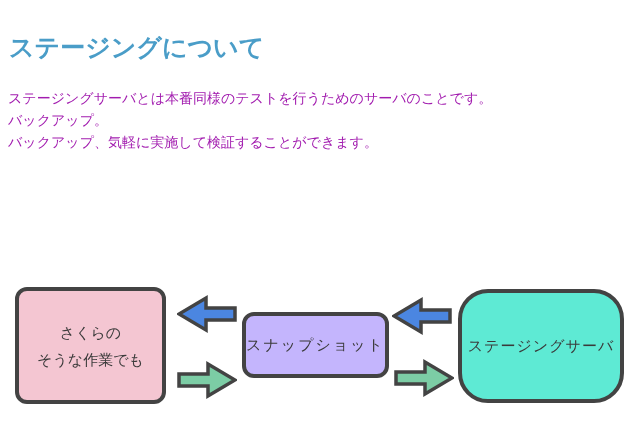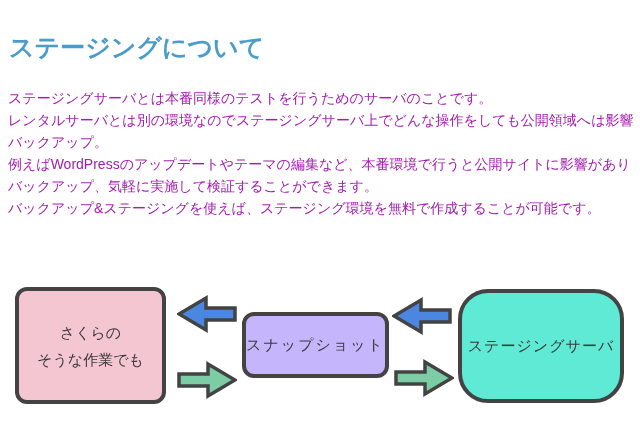--- a/index.html
+++ b/index.html
@@ -93,25 +93,22 @@
   .arrow-blue-2  { left: 392px; top: 296px; }
   .arrow-green-2 { left: 394px; top: 358px; }
 </style>
 </head>
 <body style="background-color: rgb(255, 255, 255);">
 
 <h1 class="page-title" style="color: rgb(74, 157, 200);">ステージングについて</h1>
 
 <div class="intro" style="color: #a21caf;">
   <div class="intro-line">ステージングサーバとは本番同様のテストを行うためのサーバのことです。</div>
-  <div class="intro-line">レンタルサーバとは別の環境なのでステージングサーバ上でどんな操作をしても公開領域へは影響</div>
   <div class="intro-line">バックアップ。</div>
-  <div class="intro-line">例えばWordPressのアップデートやテーマの編集など、本番環境で行うと公開サイトに影響があり</div>
   <div class="intro-line">バックアップ、気軽に実施して検証することができます。</div>
-  <div class="intro-line">バックアップ&amp;ステージングを使えば、ステージング環境を無料で作成することが可能です。</div>
 </div>
 
 <div class="diagram">
 
   <div class="dbox box-rental" style="background-color: rgb(244, 198, 210);">
     <span class="box-line">さくらの</span>
     <span class="box-line">そうな作業でも</span>
   </div>
 
   <div class="dbox box-snapshot" style="background-color: #c4b5fd; justify-content: center;">

